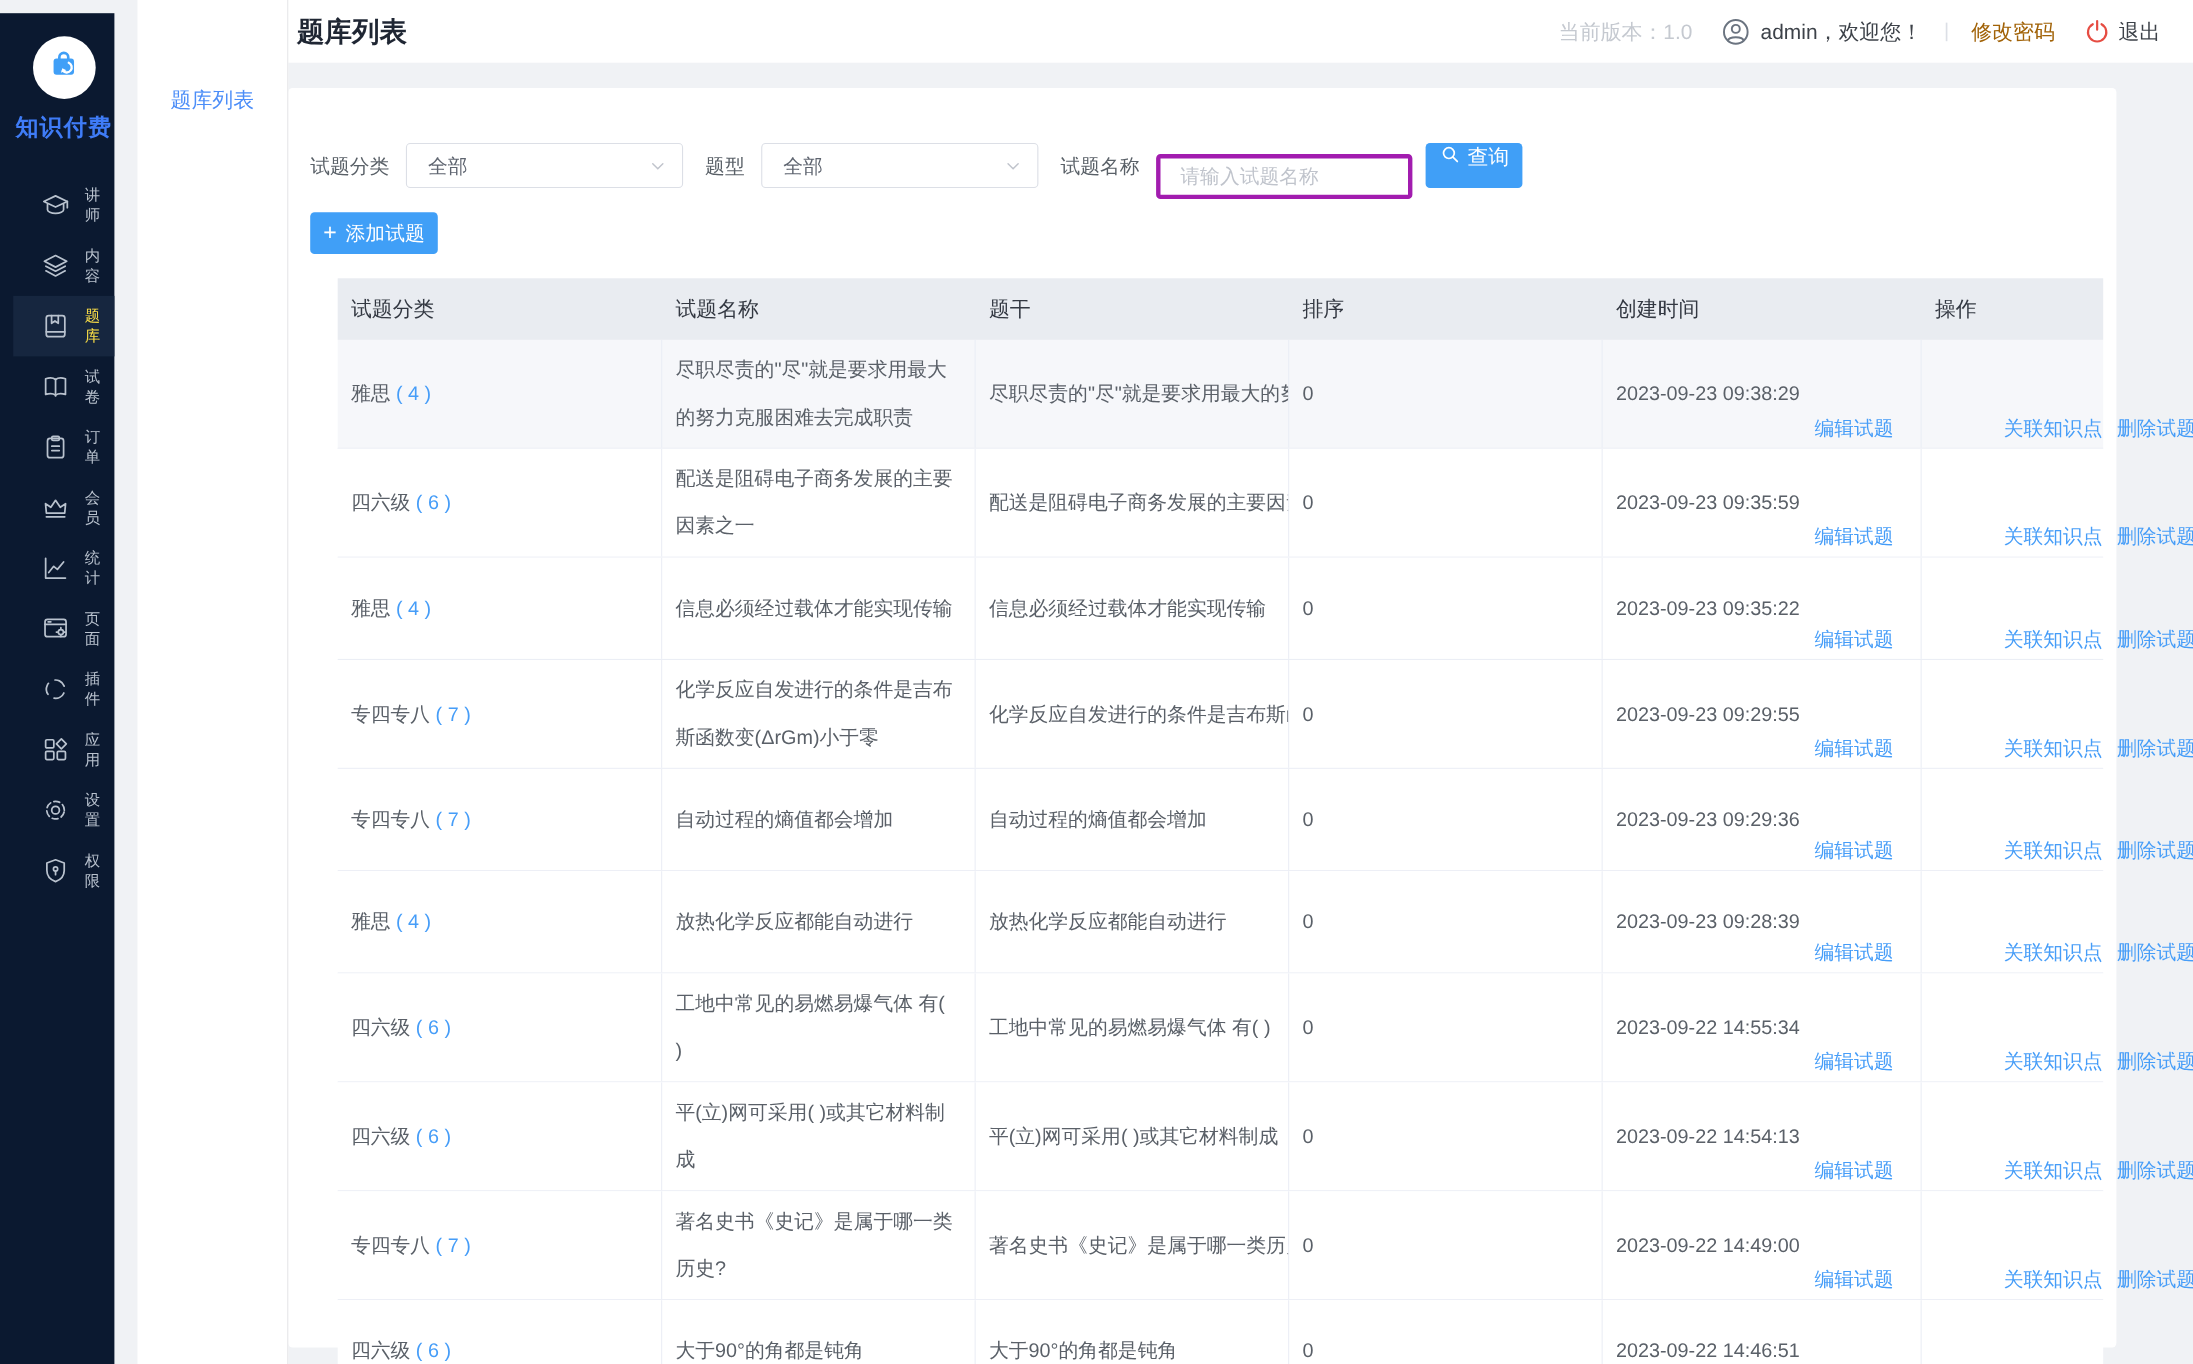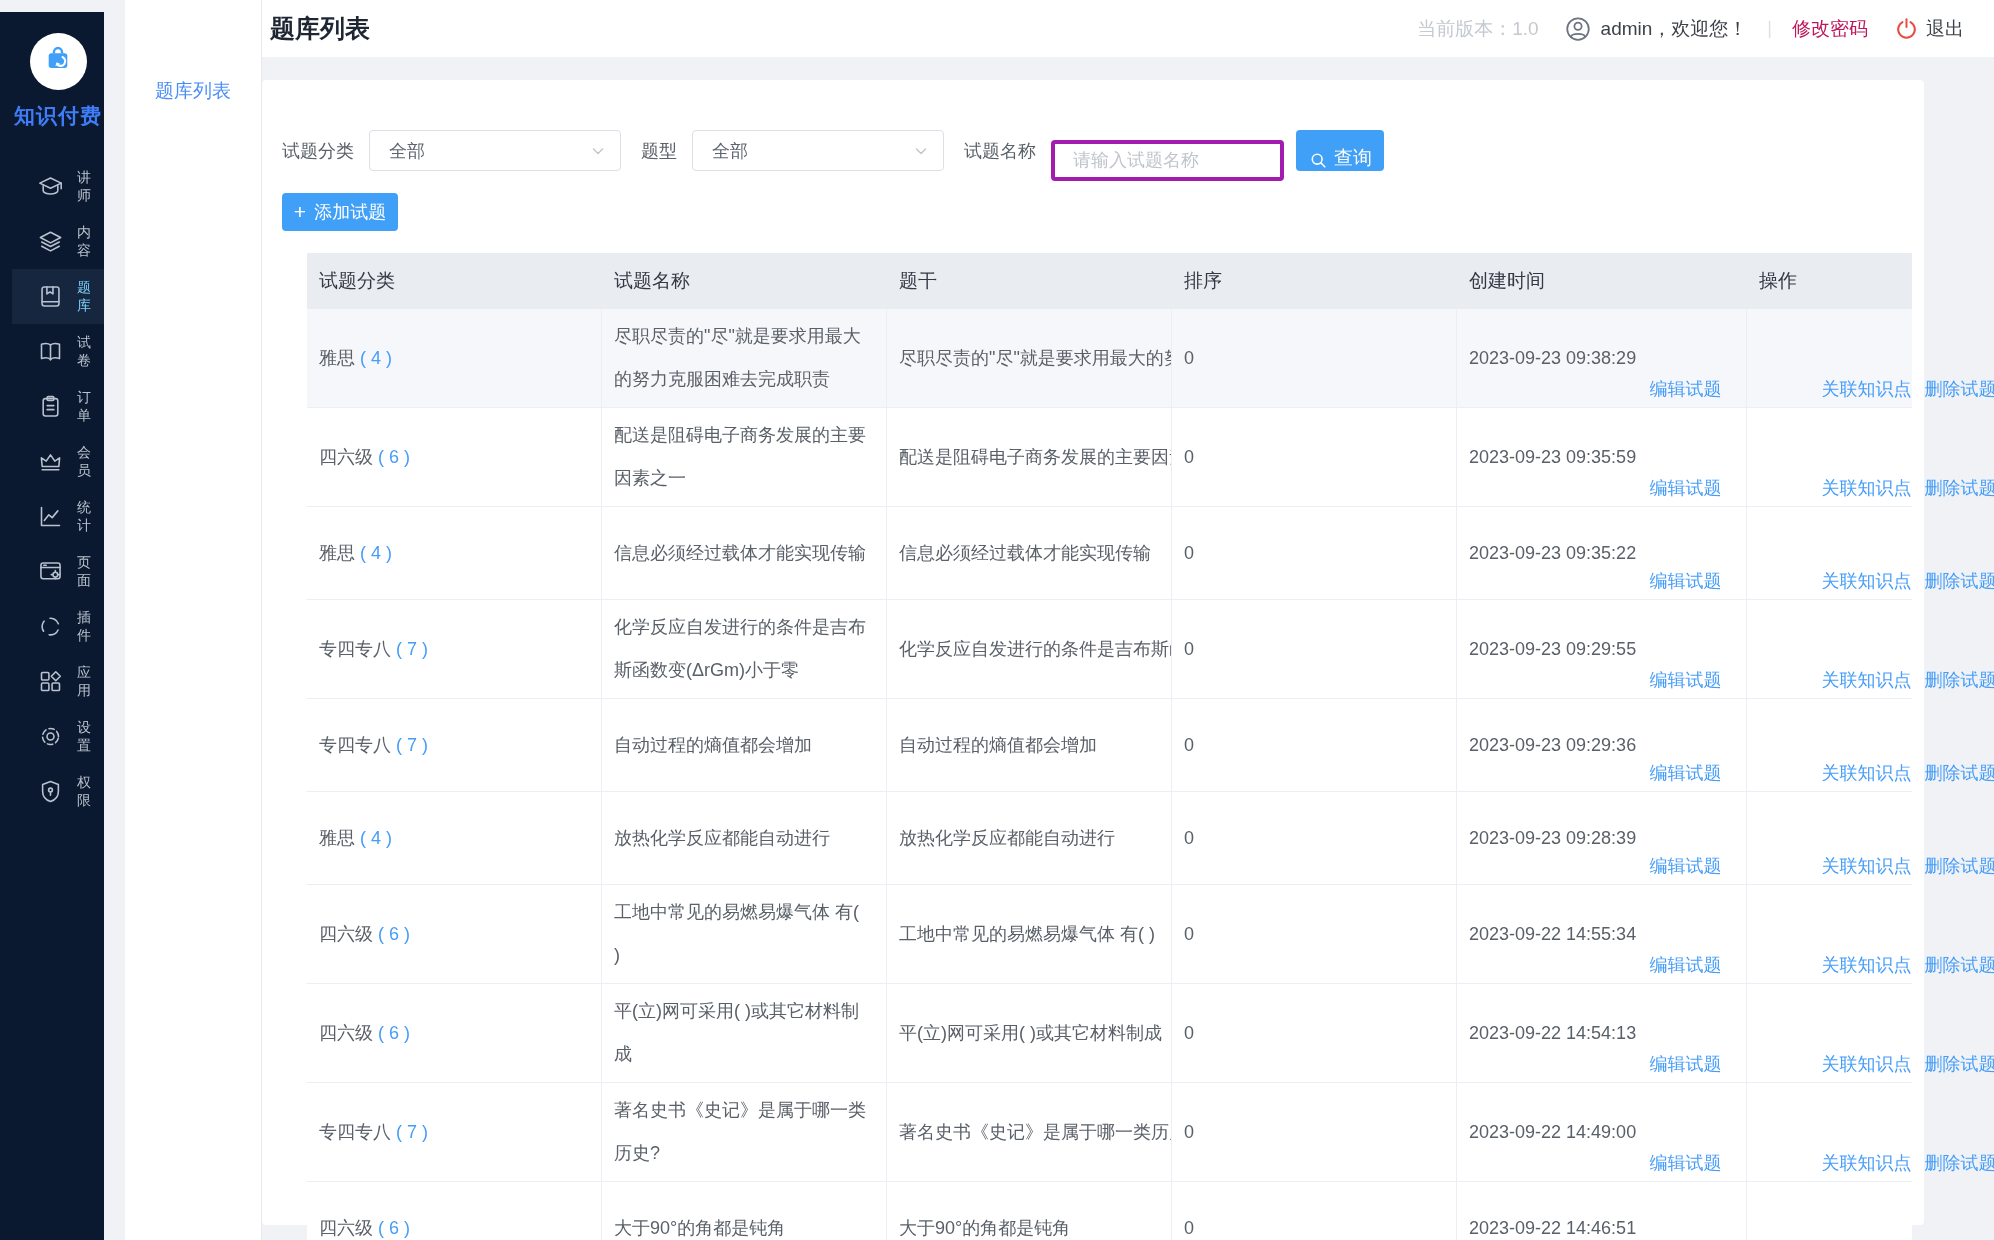--- a/index.html
+++ b/index.html
@@ -10,52 +10,52 @@
   html,body{width:1994px;height:1240px;overflow:hidden;}
   body{font-family:"Liberation Sans","DejaVu Sans",sans-serif;background:var(--page-bg);color:#5a6068;font-size:18px;position:relative;}
 
   
   .sidebar{position:absolute;left:0;top:12px;width:104px;height:1240px;background:var(--sidebar-bg);z-index:3;padding-left:12px;}
   .logo{display:flex;flex-direction:column;align-items:center;padding-top:21px;}
   .logo-circle{width:57px;height:57px;border-radius:50%;background:#fff;display:flex;align-items:center;justify-content:center;}
   .logo-text{margin-top:12px;color:#3f7cf7;font-weight:bold;font-size:21px;letter-spacing:1px;}
   .menu{margin-top:29px;}
   .side-item{height:55px;display:flex;align-items:center;padding-left:25px;gap:13px;color:#b9c2ce;font-size:14px;cursor:pointer;justify-content:space-between;}
-  .side-item.active{background:var(--sidebar-active);color:#7dd3fc;}
+  .side-item.active{background:var(--sidebar-active);color:#fde047;}
   .side-icon{width:27px;height:27px;display:flex;align-items:center;justify-content:center;flex:none;}
 
   
   .subsidebar{position:absolute;left:125px;top:0;width:137px;height:1240px;background:#fff;border-right:1px solid #e9e9eb;z-index:2;}
   .sub-item{margin-top:78px;padding-left:30px;font-size:19px;color:#4b8df8;cursor:pointer;}
 
   
   .main{position:absolute;left:262px;top:0;width:1732px;height:1240px;display:flex;flex-direction:column;}
   .topbar{height:57px;background:#fff;display:flex;align-items:center;padding:0 30px 0 8px;flex:none;}
   .page-title{font-size:25px;font-weight:bold;color:#1f2633;}
   .topbar-right{margin-left:auto;display:flex;align-items:center;gap:0;}
   .version{color:#c5c9d0;font-size:19px;margin-right:24px;}
   .avatar{display:flex;align-items:center;margin-right:8px;}
   .welcome{color:#3d4249;font-size:19px;}
   .pipe{color:#dcdfe6;margin:0 20px;font-size:18px;}
-  .top-link{color:#be185d;font-size:19px;cursor:pointer;}
+  .top-link{color:#a16207;font-size:19px;cursor:pointer;}
   .logout{display:flex;align-items:center;gap:7px;margin-left:26px;cursor:pointer;}
   .logout span{color:#3d4249;font-size:19px;}
 
   .content{flex:1;padding:23px 62px 16px 0;overflow:hidden;}
   .card{background:#fff;border-radius:4px;width:1662px;height:1145px;padding:40px 12px 8px 20px;}
 
   
   .filter-row{display:flex;align-items:center;}
   .filter-label{color:#5a6168;font-size:18px;margin-right:15px;flex:none;}
   .sel{width:252px;height:41px;border:1px solid #dcdfe6;border-radius:4px;display:flex;align-items:center;padding:0 12px 0 19px;color:#5f6570;background:#fff;cursor:pointer;}
   .sel .sel-value{flex:1;font-size:18px;}
   .gap20{margin-left:20px;}
   .q-input{width:233px;height:41px;border:4px solid #a21caf;border-radius:4px;padding:0 18px;font-size:18px;color:#5f6570;font-family:inherit;outline:none;margin-top:20px;}
   .q-input::placeholder{color:#c0c4cc;}
-  .search-btn{margin-left:12px;width:88px;height:41px;background:var(--accent);border:none;border-radius:4px;color:#fff;font-size:19px;display:flex;align-items:flex-end;justify-content:center;gap:5px;cursor:pointer;font-family:inherit;}
+  .search-btn{margin-left:12px;width:88px;height:41px;background:var(--accent);border:none;border-radius:4px;color:#fff;font-size:19px;display:flex;align-items:flex-start;justify-content:center;gap:5px;cursor:pointer;font-family:inherit;}
   .add-btn{margin-top:12px;width:116px;height:38px;background:var(--accent);border:none;border-radius:4px;color:#fff;font-size:18px;display:flex;align-items:center;justify-content:center;gap:8px;cursor:pointer;font-family:inherit;}
   .add-btn .plus{font-size:21px;line-height:1;margin-top:-2px;}
 
   
   .qtable{margin:22px 0 0 25px;width:1605px;}
   .thead{display:flex;background:var(--th-bg);height:56px;align-items:center;}
   .th{padding:0 20px 0 12px;color:#333842;font-size:19px;flex:none;}
   .trow{display:flex;min-height:93px;border-bottom:1px solid var(--border);background:#fff;align-items:stretch;}
   .trow.highlight{background:var(--row-hl);}
   .td{padding:6px 20px 6px 12px;display:flex;align-items:center;font-size:18px;color:#5a6068;border-right:1px solid var(--border);flex:none;}

